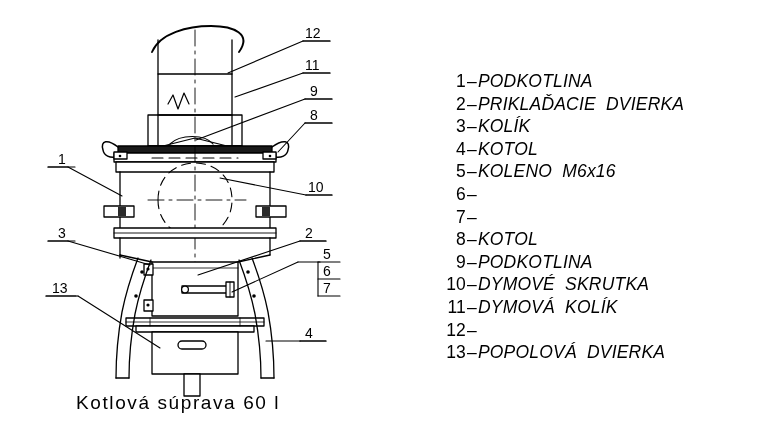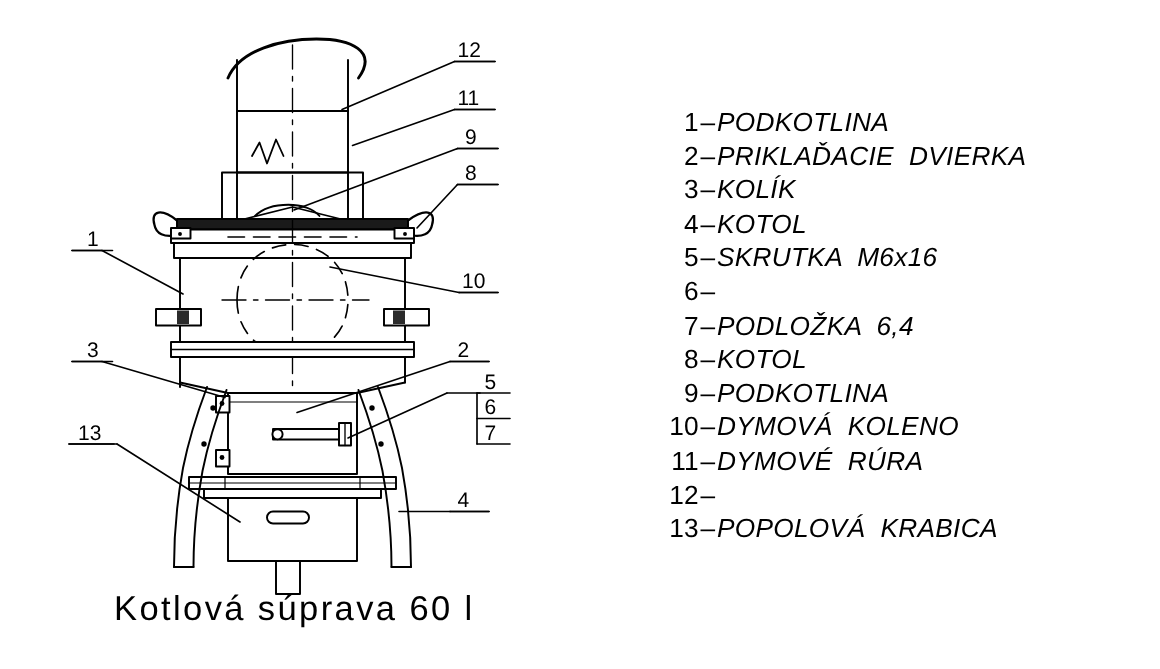--- a/index.html
+++ b/index.html
@@ -50,21 +50,21 @@
     padding: 0 1px;
   }
   .legend-label {
     flex: 0 0 auto;
     font-style: italic;
   }
   .caption {
     position: absolute;
     left: 76px;
     top: 392px;
-    font-size: 23px;
+    font-size: 19px;
     letter-spacing: 1.6px;
     white-space: pre;
   }
   .callout {
     position: absolute;
     font-size: 14px;
     line-height: 14px;
     white-space: pre;
   }
 </style>
@@ -265,26 +265,26 @@
   <div class="callout" style="left:323px;top:264px;"><span>6</span></div>
   <div class="callout" style="left:323px;top:281px;"><span>7</span></div>
   <div class="callout" style="left:52px;top:281px;"><span>13</span></div>
   <div class="callout" style="left:305px;top:326px;"><span>4</span></div>
 
   <div class="legend">
     <div class="legend-row"><span class="legend-num">1</span><span class="legend-dash">–</span><span class="legend-label">PODKOTLINA</span></div>
     <div class="legend-row"><span class="legend-num">2</span><span class="legend-dash">–</span><span class="legend-label">PRIKLAĎACIE  DVIERKA</span></div>
     <div class="legend-row"><span class="legend-num">3</span><span class="legend-dash">–</span><span class="legend-label">KOLÍK</span></div>
     <div class="legend-row"><span class="legend-num">4</span><span class="legend-dash">–</span><span class="legend-label">KOTOL</span></div>
-    <div class="legend-row"><span class="legend-num">5</span><span class="legend-dash">–</span><span class="legend-label">SKRUTKA  M6x16</span></div>
+    <div class="legend-row"><span class="legend-num">5</span><span class="legend-dash">–</span><span class="legend-label">KOLENO  M6x16</span></div>
     <div class="legend-row"><span class="legend-num">6</span><span class="legend-dash">–</span></div>
-    <div class="legend-row"><span class="legend-num">7</span><span class="legend-dash">–</span><span class="legend-label">PODLOŽKA  6,4</span></div>
+    <div class="legend-row"><span class="legend-num">7</span><span class="legend-dash">–</span></div>
     <div class="legend-row"><span class="legend-num">8</span><span class="legend-dash">–</span><span class="legend-label">KOTOL</span></div>
     <div class="legend-row"><span class="legend-num">9</span><span class="legend-dash">–</span><span class="legend-label">PODKOTLINA</span></div>
-    <div class="legend-row"><span class="legend-num">10</span><span class="legend-dash">–</span><span class="legend-label">DYMOVÁ  KOLENO</span></div>
-    <div class="legend-row"><span class="legend-num">11</span><span class="legend-dash">–</span><span class="legend-label">DYMOVÉ  RÚRA</span></div>
+    <div class="legend-row"><span class="legend-num">10</span><span class="legend-dash">–</span><span class="legend-label">DYMOVÉ  SKRUTKA</span></div>
+    <div class="legend-row"><span class="legend-num">11</span><span class="legend-dash">–</span><span class="legend-label">DYMOVÁ  KOLÍK</span></div>
     <div class="legend-row"><span class="legend-num">12</span><span class="legend-dash">–</span></div>
-    <div class="legend-row"><span class="legend-num">13</span><span class="legend-dash">–</span><span class="legend-label">POPOLOVÁ  KRABICA</span></div>
+    <div class="legend-row"><span class="legend-num">13</span><span class="legend-dash">–</span><span class="legend-label">POPOLOVÁ  DVIERKA</span></div>
   </div>
 
   <div class="caption">Kotlová súprava 60 l</div>
 
 </div>
 
 </body></html>

